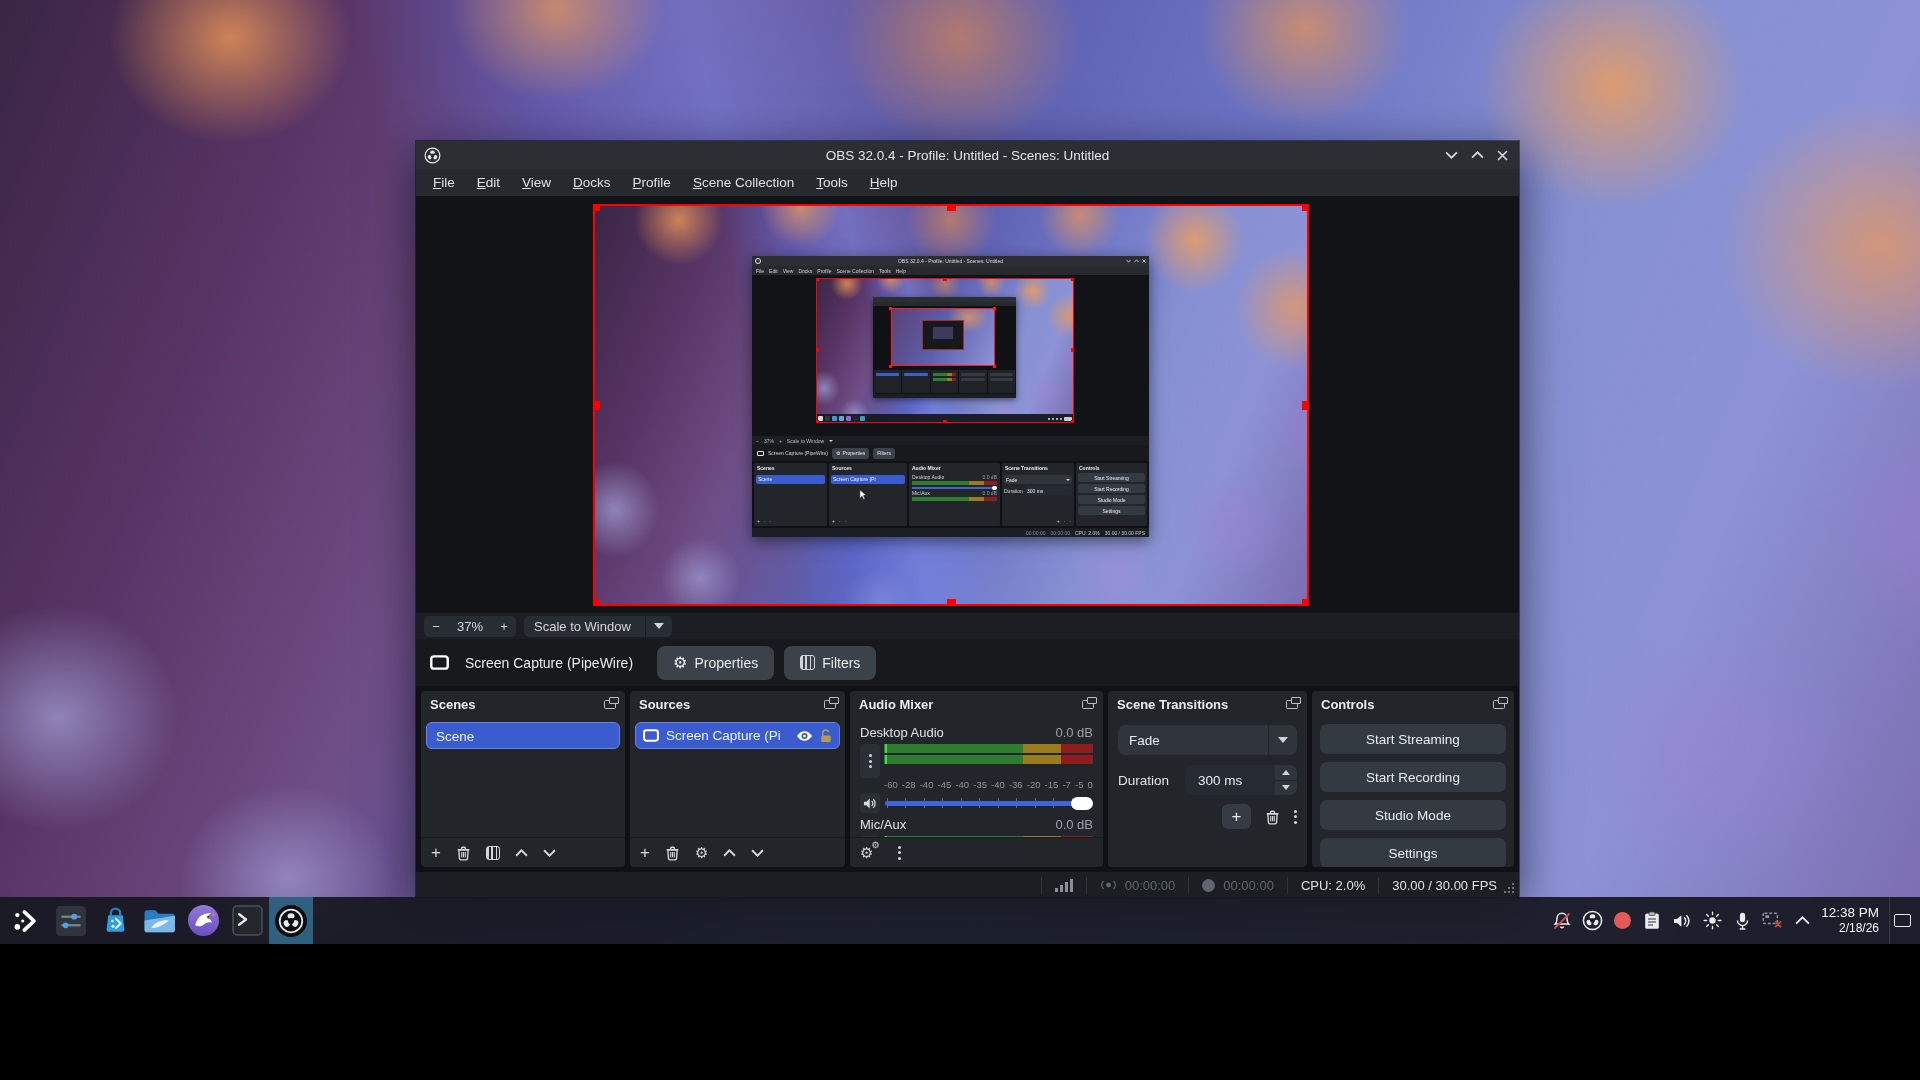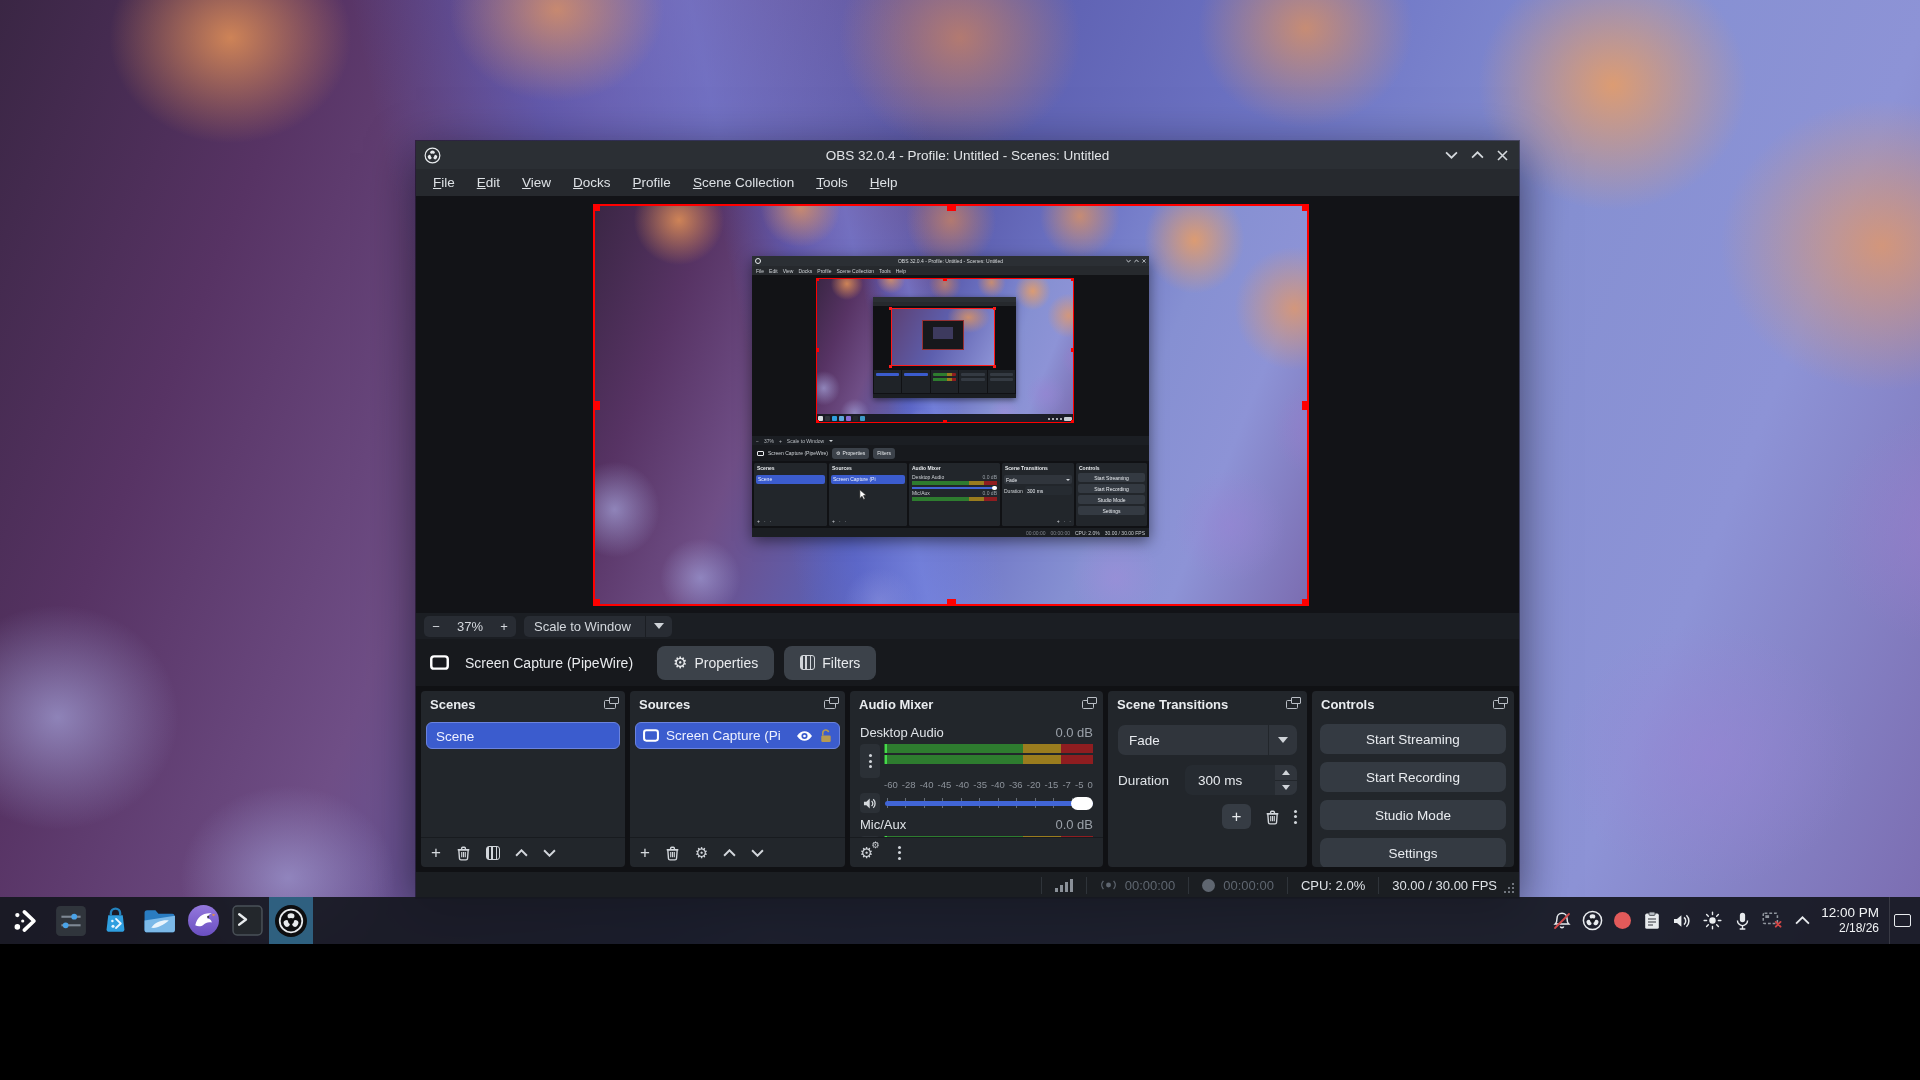--- a/index.html
+++ b/index.html
@@ -827,20 +827,20 @@
           <rect x="3.4" y="3.4" width="4" height="3" fill="#8f959d"></rect>
           <path d="M14.5 10.5l5 5M19.5 10.5l-5 5" stroke="#d24545" stroke-width="2" stroke-linecap="round"></path>
         </svg>
     </div>
     <div class="tray-item">
       <svg width="15" height="9" viewBox="0 0 14 8">
           <path d="M1 7l6-6 6 6" fill="none" stroke="#e8ebee" stroke-width="1.7"></path>
         </svg>
     </div>
     <div class="clock">
-      <div class="ct">12:00 PM</div>
+      <div class="ct">12:38 PM</div>
       <div class="cd">2/18/26</div>
     </div>
     <div class="peek">
         <i></i>
       </div>
   </div>
 </div>
 
 </body></html>

